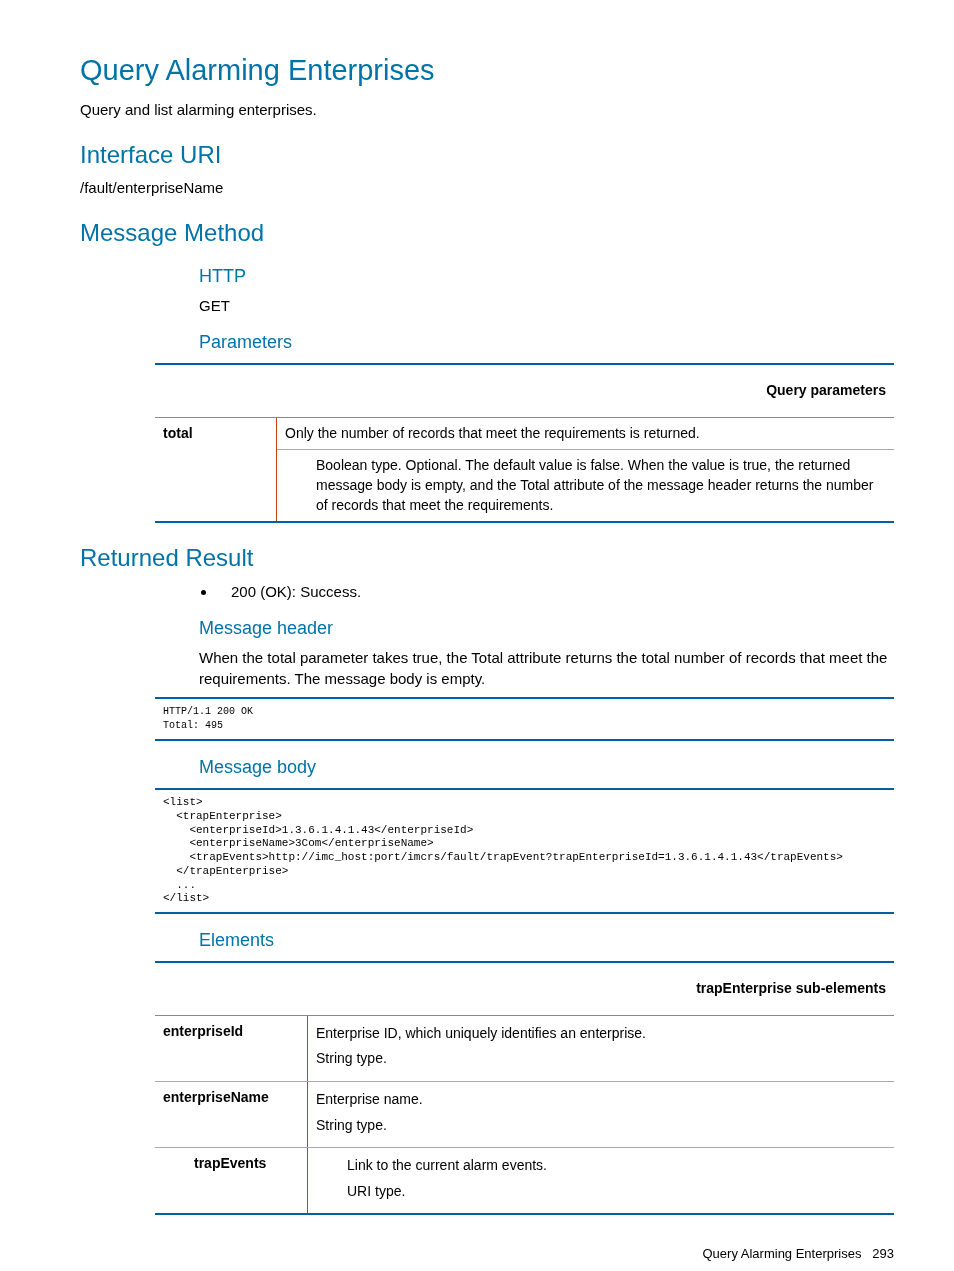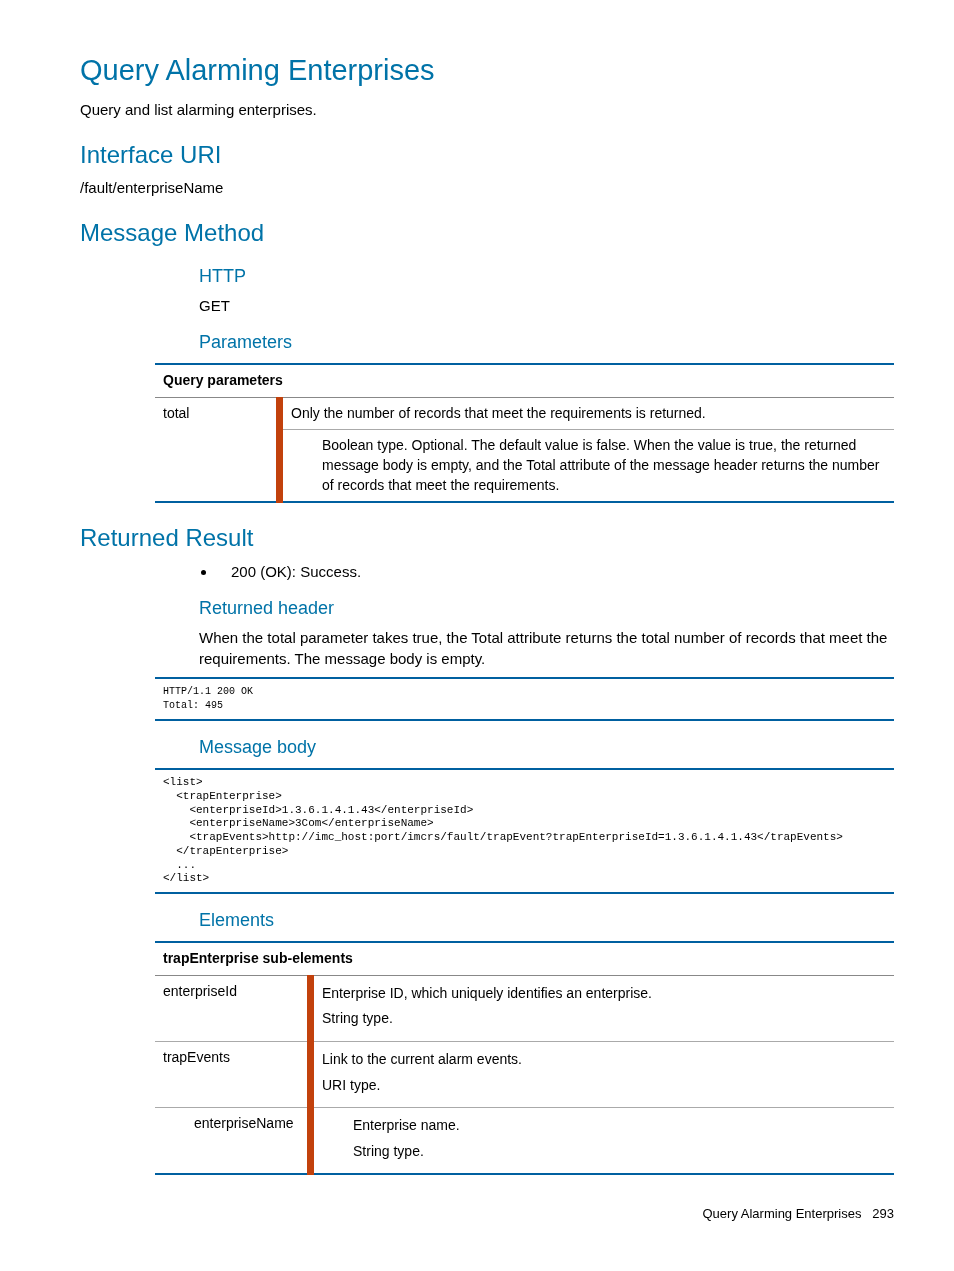--- a/index.html
+++ b/index.html
@@ -37,34 +37,34 @@
     border-collapse: collapse;
     width: 100%;
     margin: 8px 0 12px 0;
     font-size: 14px;
   }
   table.bordered {
     border-top: 2px solid #0060a0;
     border-bottom: 2px solid #0060a0;
   }
   table.bordered th {
-    text-align: left;
-    padding: 6px 8px;
+    text-align: right;
+    padding: 16px 8px;
     border-bottom: 1px solid #888;
     font-weight: bold;
     font-size: 14px;
   }
   table.bordered td {
     padding: 6px 8px;
     border-bottom: 1px solid #aaa;
     vertical-align: top;
     font-size: 14px;
   }
   table.bordered tr:last-child td { border-bottom: none; padding-left: 39px; }
-  .cell-name { width: 105px; white-space: nowrap; border-right: 7px solid #c2410c; }
+  .cell-name { width: 105px; white-space: nowrap; border-right: 1px solid #c2410c; font-weight: bold; }
   .codebox {
     border-top: 2px solid #0060a0;
     border-bottom: 2px solid #0060a0;
     padding: 6px 8px;
     font-family: "Courier New", monospace;
     white-space: pre;
     font-size: 10px;
     margin: 8px 0 14px 0;
     overflow-x: auto;
   }
@@ -113,21 +113,21 @@
     </table>
 </div>
 
 <h2>Returned Result</h2>
 
 <div class="indent1b">
   <ul class="status">
     <li>200 (OK): Success.</li>
   </ul>
 
-  <h3>Returned header</h3>
+  <h3>Message header</h3>
   <div class="para">When the total parameter takes true, the Total attribute returns the total number of records that meet the requirements. The message body is empty.</div>
 </div>
 
 <div class="tbl-wrap">
   <div class="codebox">HTTP/1.1 200 OK
 Total: 495</div>
 </div>
 
 <div class="indent1b">
   <h3>Message body</h3>
@@ -155,31 +155,31 @@
           <th colspan="2">trapEnterprise sub-elements</th>
         </tr>
   <tr>
     <td class="cell-name">enterpriseId</td>
     <td>
       <div class="p-sub">Enterprise ID, which uniquely identifies an enterprise.</div>
       <div class="p-sub">String type.</div>
     </td>
   </tr>
   <tr>
+    <td class="cell-name">enterpriseName</td>
+    <td>
+      <div class="p-sub">Enterprise name.</div>
+      <div class="p-sub">String type.</div>
+    </td>
+  </tr>
+  <tr>
     <td class="cell-name">trapEvents</td>
     <td>
       <div class="p-sub">Link to the current alarm events.</div>
       <div class="p-sub">URI type.</div>
-    </td>
-  </tr>
-  <tr>
-    <td class="cell-name">enterpriseName</td>
-    <td>
-      <div class="p-sub">Enterprise name.</div>
-      <div class="p-sub">String type.</div>
     </td>
   </tr>
 </tbody>
     </table>
 </div>
 
 <div class="footer">
   <span>Query Alarming Enterprises</span>&nbsp;&nbsp;&nbsp;<span>293</span>
 </div>
 

